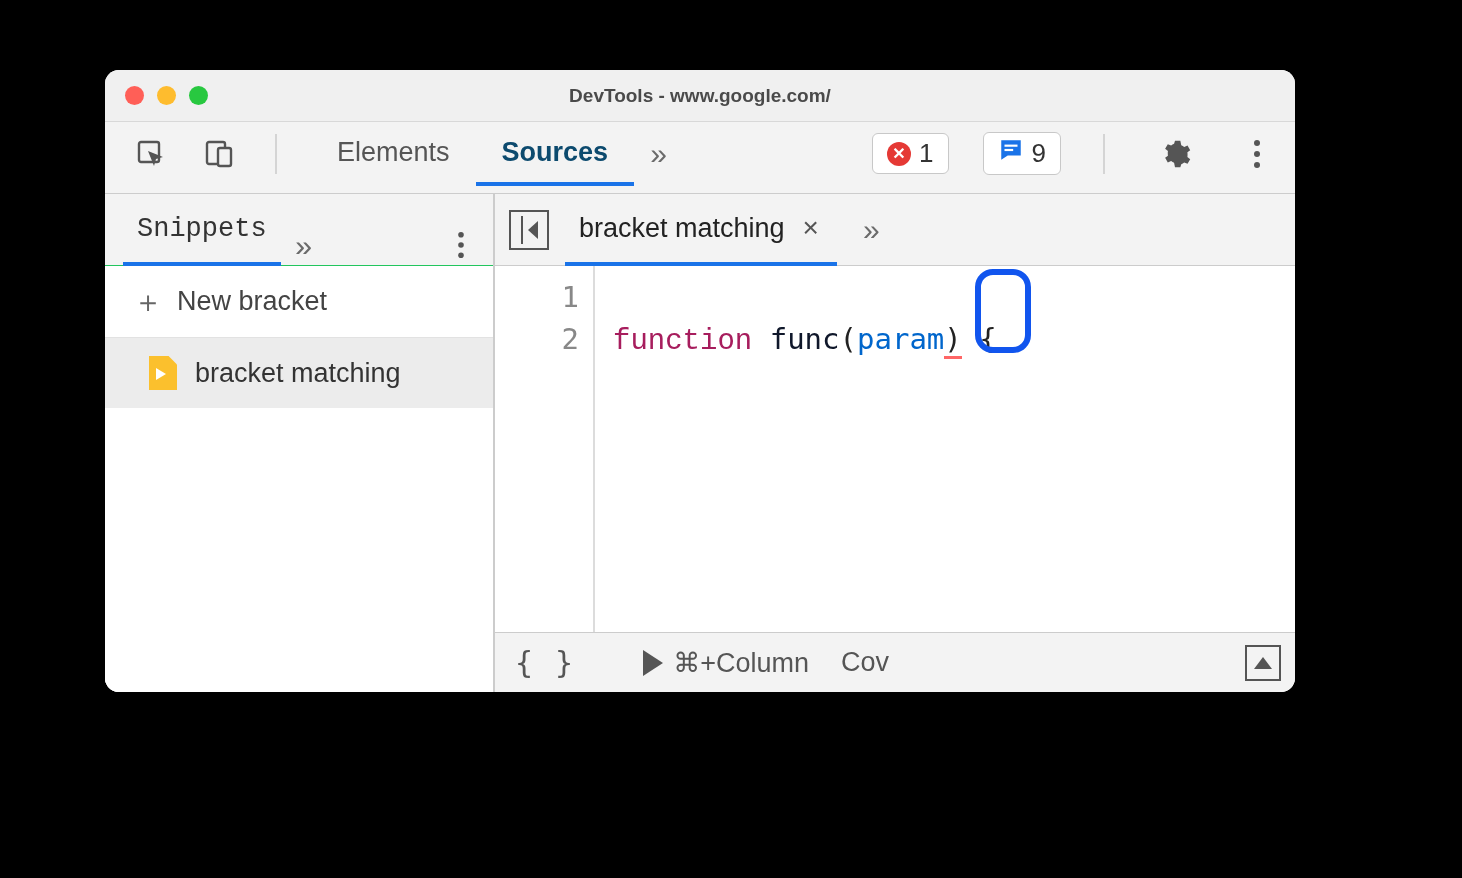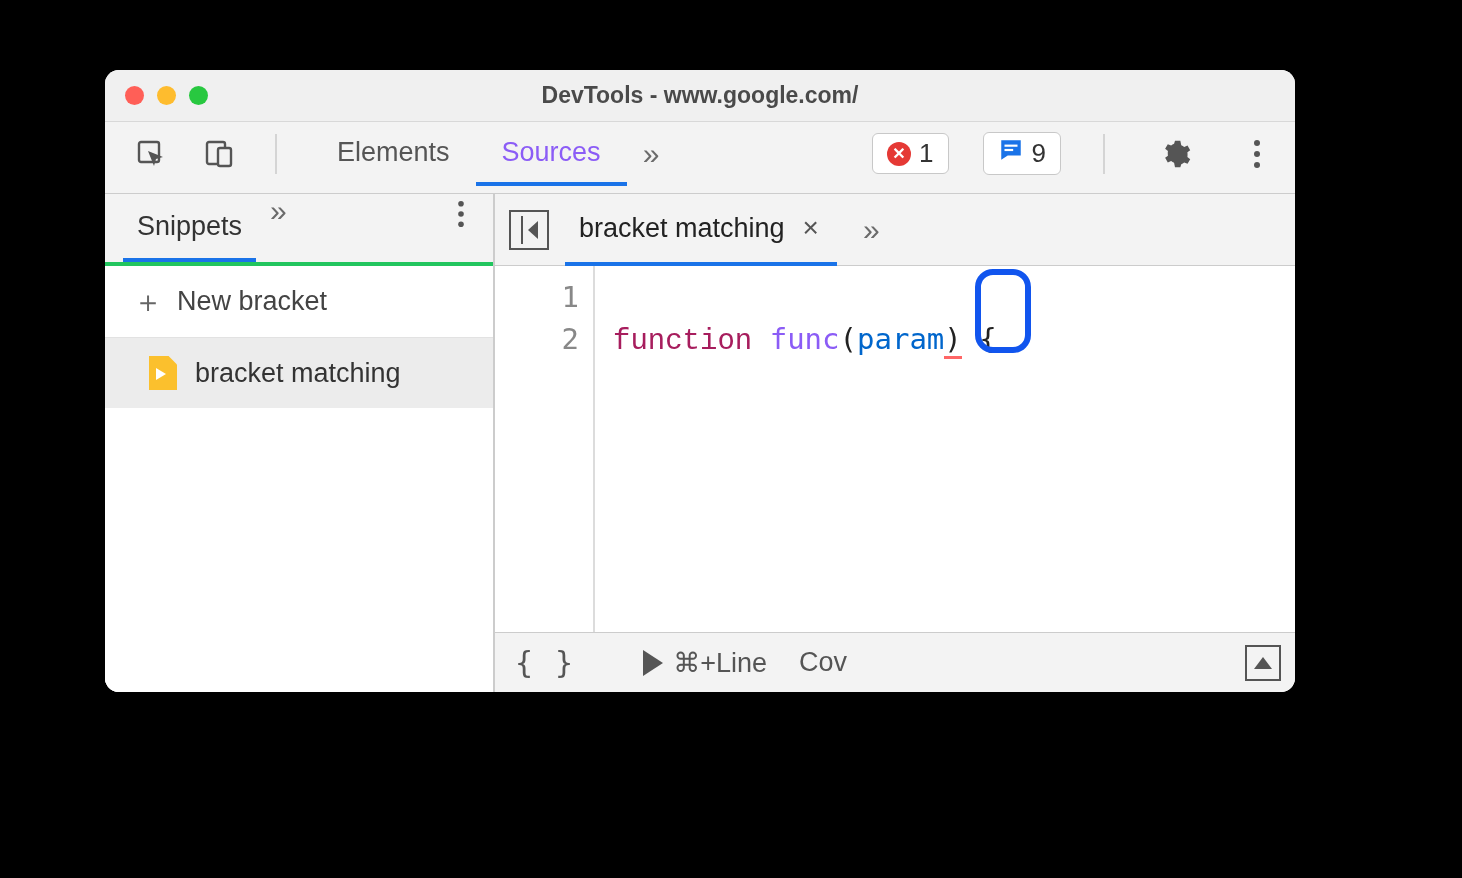--- a/index.html
+++ b/index.html
@@ -37,21 +37,21 @@
     margin-left: 20px;
   }
   .dot { width: 19px; height: 19px; border-radius: 50%; }
   .dot.red { background: #ff5f57; }
   .dot.yellow { background: #febc2e; }
   .dot.green { background: #28c840; }
   .title {
     position: absolute;
     left: 0; right: 0;
     text-align: center;
-    font-size: 23px;
+    font-size: 19px;
     font-weight: 600;
     color: #4a4a4a;
     pointer-events: none;
   }
   .toolbar {
     height: 72px;
     background: #f3f3f3;
     border-bottom: 1px solid #ccc;
     display: flex;
     align-items: center;
@@ -71,21 +71,21 @@
   .tabs-main { display:flex; align-items:stretch; height:100%; }
   .tab-main {
     padding: 0 26px;
     display:flex; align-items:center;
     font-size: 27px;
     color:#555;
     cursor:pointer;
     border-bottom: 4px solid transparent;
     margin-bottom: -1px;
   }
-  .tab-main.active { color:#8b5cf6; border-bottom-color:#1a73e8; font-weight:400; }
+  .tab-main.active { color:#0c4a6e; border-bottom-color:#1a73e8; font-weight:700; }
   .overflow-chevron {
     font-size: 30px; color:#6b6b6b; cursor:pointer;
     padding: 0 16px;
     display:flex; align-items:center;
   }
   .spacer { flex:1; }
   .badge-btn {
     display:flex; align-items:center; gap:8px;
     border:1px solid #c8c8c8;
     border-radius:6px;
@@ -116,23 +116,24 @@
   }
   .left-pane {
     width: 390px;
     border-right: 2px solid #ccc;
     display:flex;
     flex-direction:column;
     background:#f3f3f3;
   }
   .left-header {
     height: 72px;
-    display:flex; align-items:flex-start;
-    border-bottom:4px solid #22c55e;
+    display:flex; align-items:flex-end;
+    border-bottom:1px solid #22c55e;
     padding: 0 12px 0 18px;
+    font-family: Liberation Mono, monospace;
   }
   .left-tab {
     font-size: 27px;
     color:#333;
     padding: 0 14px;
     height:100%;
     display:flex; align-items:center;
     border-bottom: 4px solid #1a73e8;
     margin-bottom:-1px;
     cursor:pointer;
@@ -249,21 +250,21 @@
     user-select:none;
     background:#fff;
   }
   .code-lines {
     padding: 10px 0 0 18px;
     line-height: 42px;
     white-space: pre;
     position:relative;
   }
   .tok-keyword { color:#a71d5d;font-family:Liberation Mono, monospace; }
-  .tok-func { color:#8b5cf6; }
+  .tok-func { color:#0f172a; }
   .tok-param { color:#0066cc;margin-top:24px; }
   .tok-punc { color:#222; }
   .bracket-highlight {
     position:absolute;
     border: 6px solid #1155ee;
     border-radius: 18px;
     pointer-events:none;
   }
   .underline-red {
     border-bottom: 3px solid #ff6666;
@@ -431,21 +432,21 @@
 <div><span class="tok-keyword">function</span> <span class="tok-func">func</span><span class="tok-punc">(</span><span class="tok-param">param</span><span class="tok-punc underline-red">)</span><span> </span><span class="tok-punc" id="brace">{</span></div>
           <div class="bracket-highlight" style="left:380px; top:3px; width:56px; height:84px;"></div>
         </div>
       </div>
 
       <div class="statusbar">
         <span class="braces-btn">{ }</span>
         <div class="spacer2"></div>
         <span class="run-btn">
           <span class="run-tri"></span>
-          <span>⌘+Line</span>
+          <span>⌘+Column</span>
         </span>
         <span class="cov-clip">Cov</span>
         <div class="drawer-toggle">
           <div class="tri-up"></div>
         </div>
       </div>
     </div>
 
   </div>
 </div>

